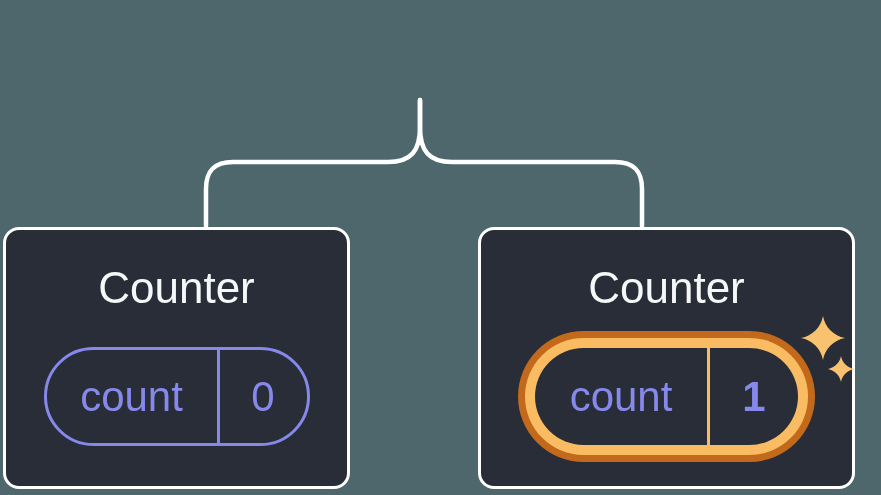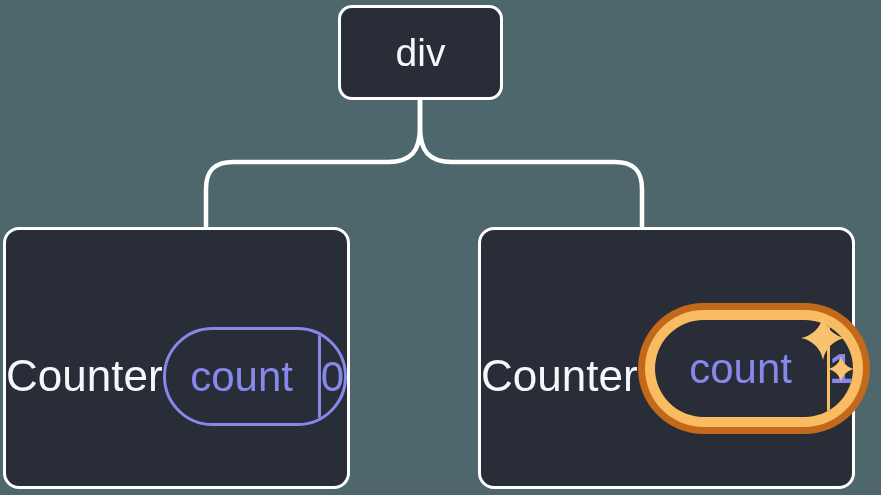--- a/index.html
+++ b/index.html
@@ -13,21 +13,21 @@
   .node-root {
     position:absolute; left:338px; top:5px; width:165px; height:95px;
     background:#282D37; border:3px solid #FFFFFF; border-radius:14px;
     box-sizing:border-box; display:flex; align-items:center; justify-content:center;
     color:#F6F7F9; font-size:39px;
   }
 
   .card {
     position:absolute; top:227px; height:262px;
     background:#282D37; border:3px solid #FFFFFF; border-radius:16px;
-    box-sizing:border-box; display:flex; flex-direction:row; align-items:center;
+    box-sizing:border-box; display:flex; flex-direction:column; align-items:center;
   }
   .card-left  { left:3px;   width:347px; }
   .card-right { left:478px; width:377px; }
 
   .card-title { margin-top:36px; font-size:44px; line-height:1; color:#F6F7F9; }
 
   
   .pill {
     margin-top:37px; width:266px; height:99px;
     border:3px solid #8688EA; border-radius:60px; box-sizing:border-box;
@@ -61,23 +61,20 @@
 </head>
 <body>
 
 <div class="stage">
 
   <svg class="connectors" viewBox="0 0 881 495" fill="none" stroke="#FFFFFF" stroke-width="4.5" stroke-linecap="round">
     <path d="M420 100 L420 127 C420 151 411 162 388 162 L233 162 C214 162 206 171 206 189 L206 226"></path>
     <path d="M420 100 L420 127 C420 151 429 162 452 162 L615 162 C634 162 642 171 642 189 L642 226"></path>
   </svg>
 
-  <div class="node-root">
-    <span>div</span>
-  </div>
 
   <div class="card card-left">
     <div class="card-title">Counter</div>
     <div class="pill">
       <div class="cell cell-name">count</div>
       <div class="pill-divider"></div>
       <div class="cell cell-value">0</div>
     </div>
   </div>
 

